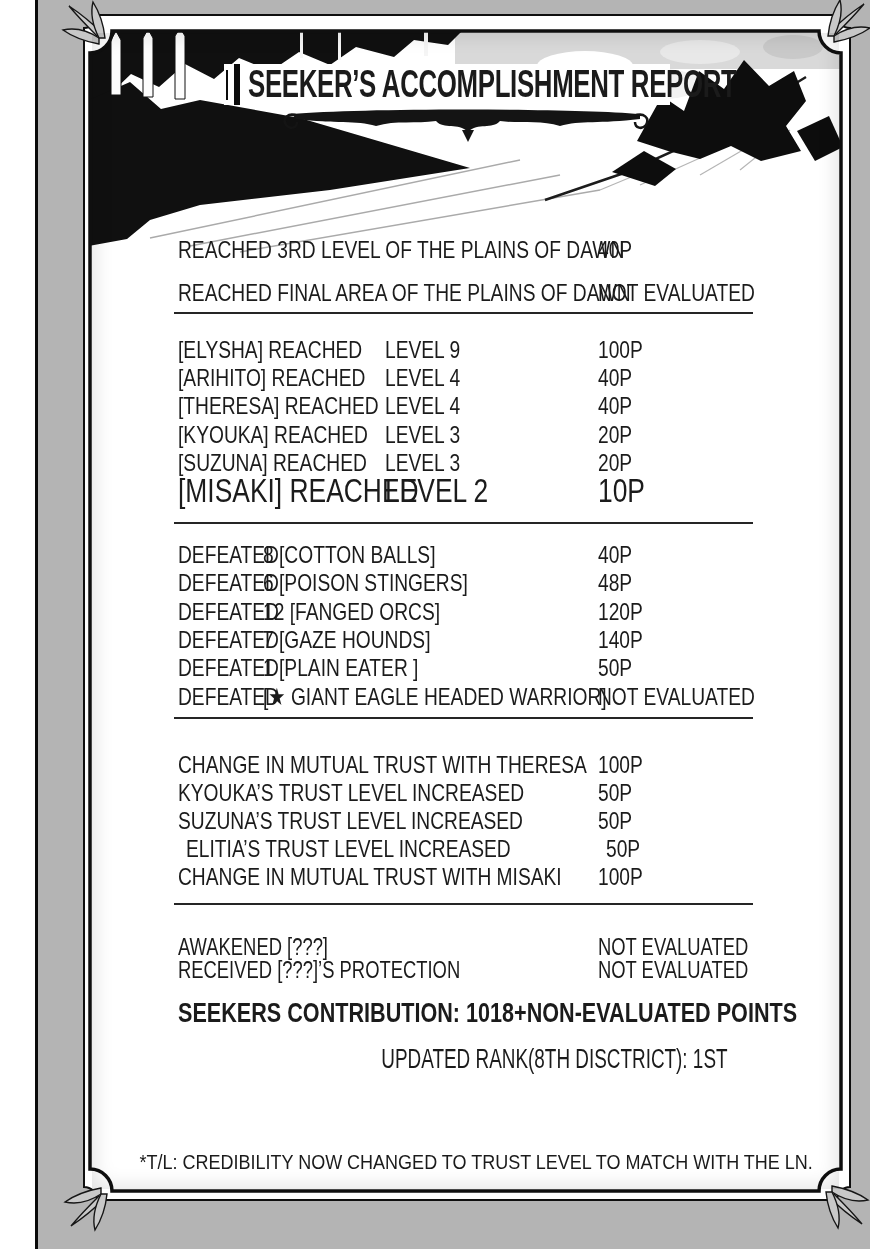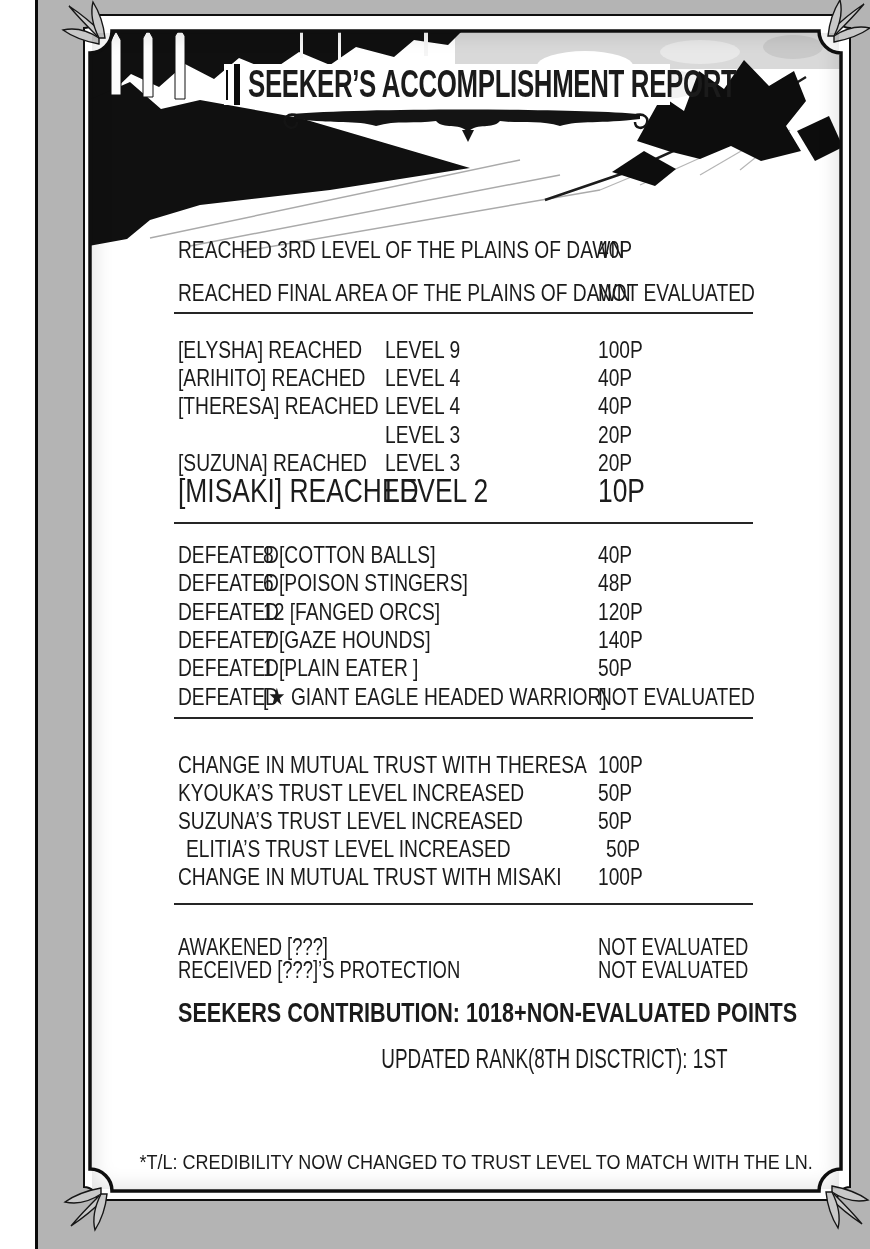--- a/index.html
+++ b/index.html
@@ -139,20 +139,21 @@
         <span class="cell" style="left: 178px;"><span class="cx">[ARIHITO] REACHED</span></span>
         <span class="cell" style="left: 385px;"><span class="cx">LEVEL 4</span></span>
         <span class="cell" style="left: 598px;"><span class="cx">40P</span></span>
       </div>
       <div class="row" style="top: 394.4px; font-size: 24px; text-align: right;">
         <span class="cell" style="left: 178px;"><span class="cx">[THERESA] REACHED</span></span>
         <span class="cell" style="left: 385px;"><span class="cx">LEVEL 4</span></span>
         <span class="cell" style="left: 598px;"><span class="cx">40P</span></span>
       </div>
       <div class="row" style="top: 422.6px; font-size: 24px;">
+        <span class="cell" style="left: 178px;"><span class="cx">[KYOUKA] REACHED</span></span>
         <span class="cell" style="left: 385px;"><span class="cx">LEVEL 3</span></span>
         <span class="cell" style="left: 598px;"><span class="cx">20P</span></span>
       </div>
       <div class="row" style="top: 450.8px; font-size: 24px;">
         <span class="cell" style="left: 178px;"><span class="cx">[SUZUNA] REACHED</span></span>
         <span class="cell" style="left: 385px;"><span class="cx">LEVEL 3</span></span>
         <span class="cell" style="left: 598px;"><span class="cx">20P</span></span>
       </div>
       <div class="row" style="top: 479px; font-size: 33px;">
         <span class="cell" style="left: 178px;"><span class="cx">[MISAKI] REACHED</span></span>

